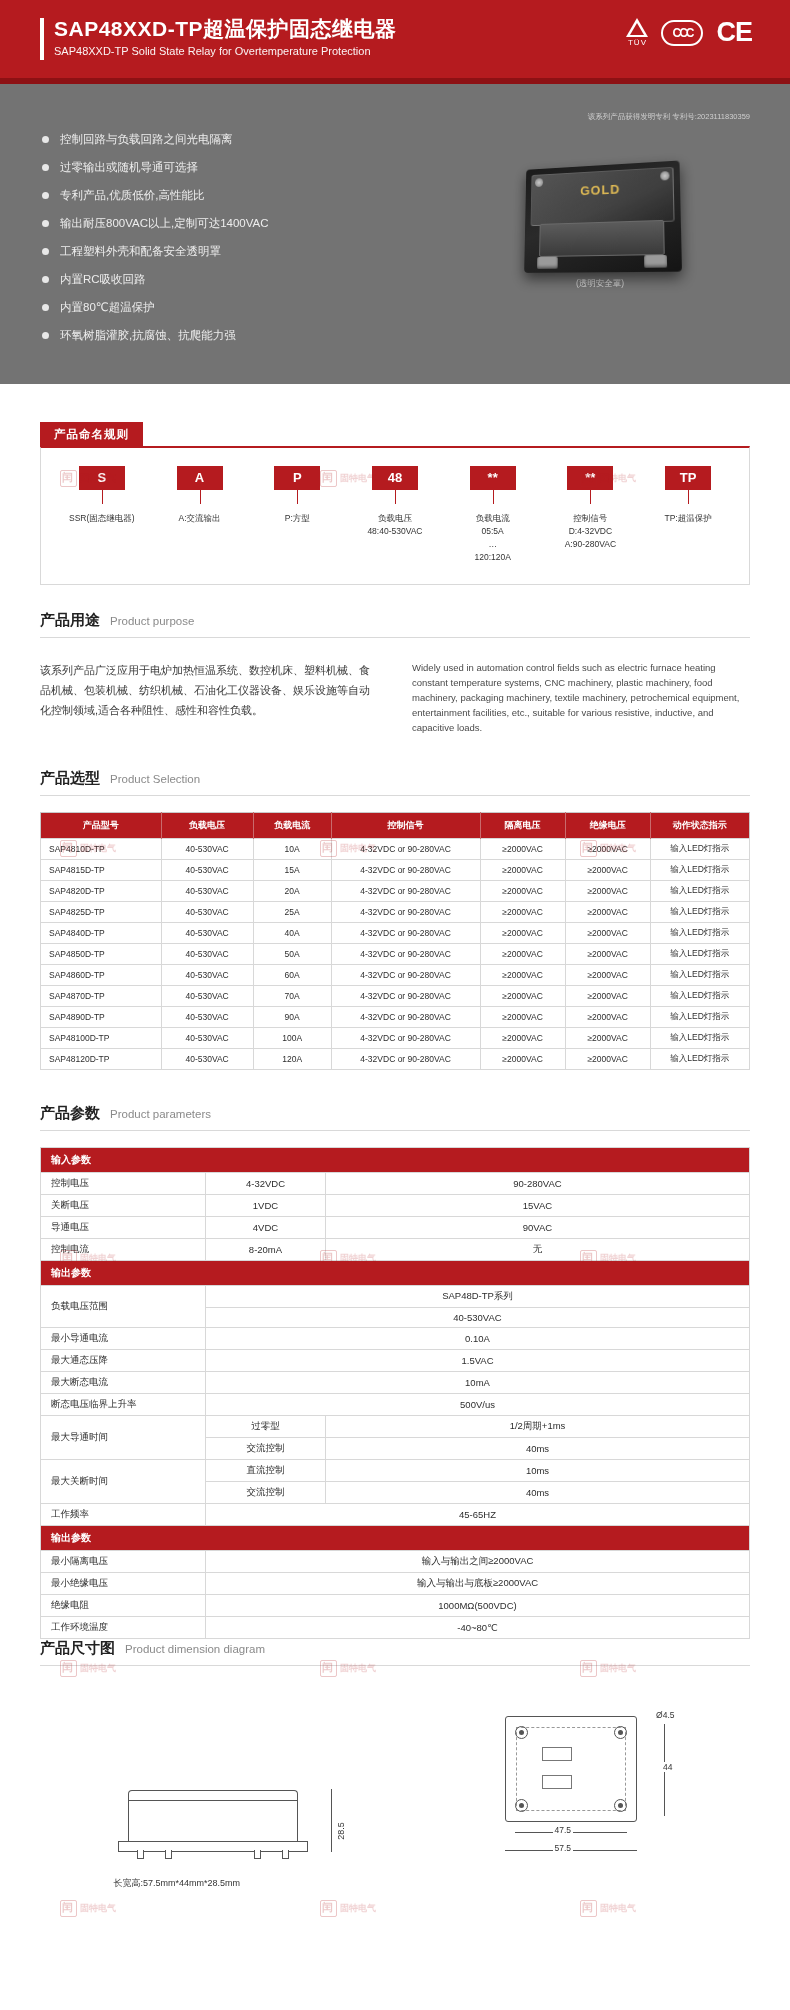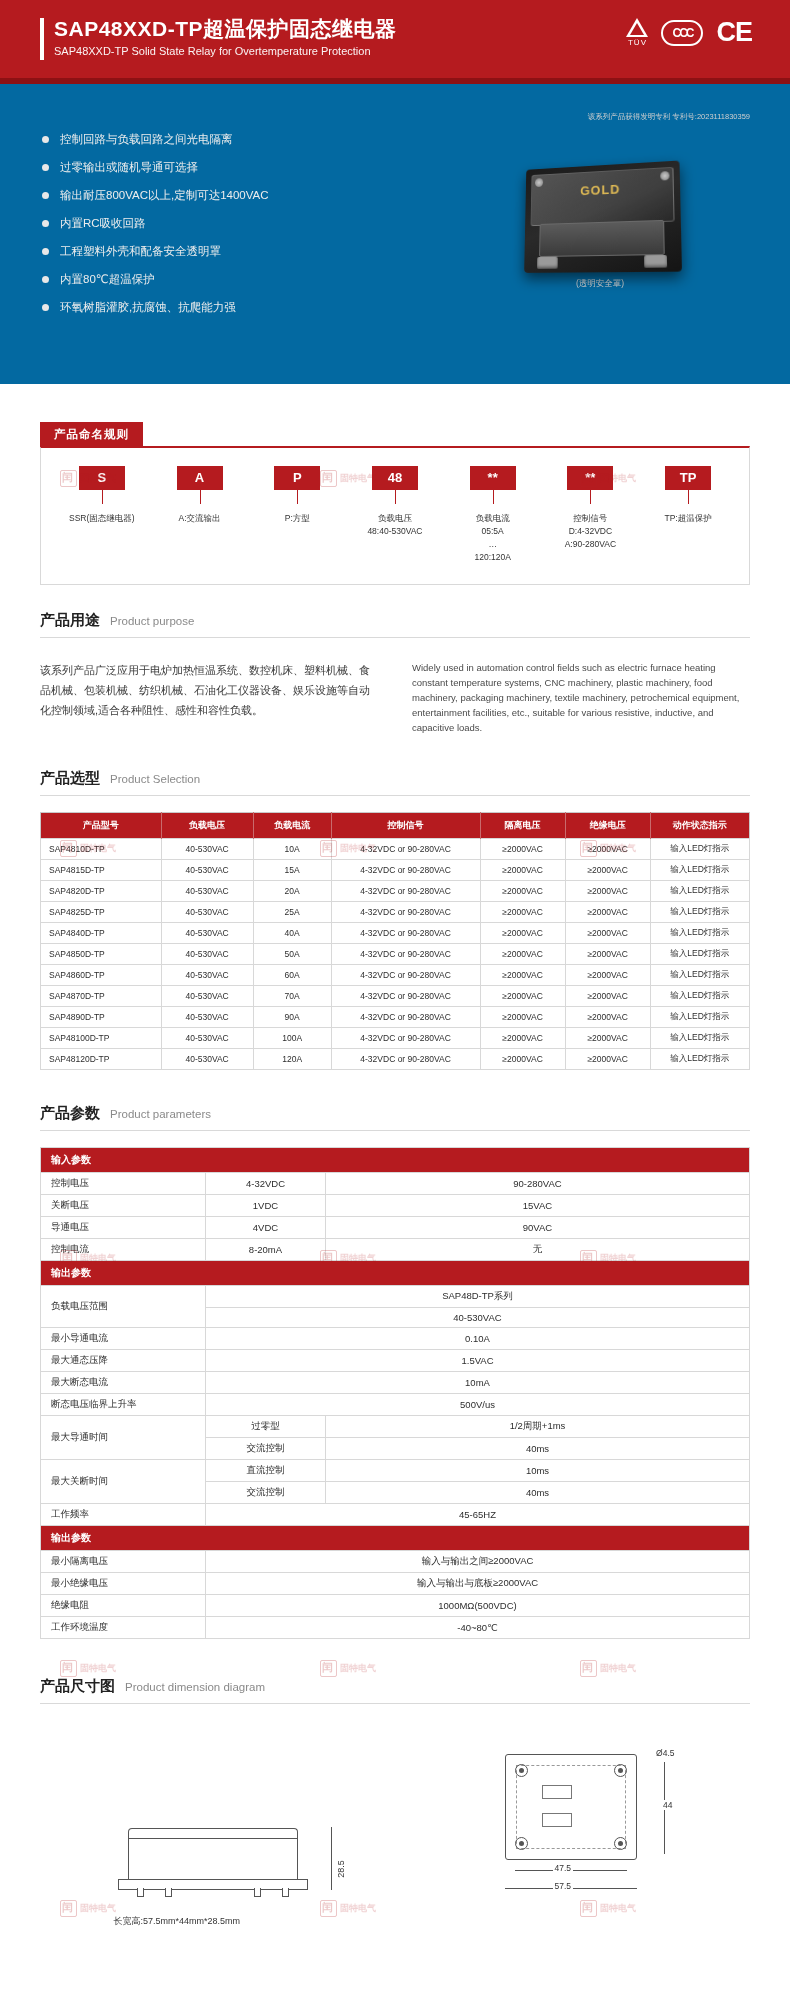--- a/index.html
+++ b/index.html
@@ -49,21 +49,21 @@
   .cert-ccc {
     width: 42px; height: 26px; border: 2px solid #fff; border-radius: 13px;
     display: flex; align-items: center; justify-content: center;
     font-size: 12px; font-weight: bold; letter-spacing: -2px;
   }
   .cert-ce { font-size: 27px; font-weight: bold; letter-spacing: -1px; line-height: 27px; }
   .header-stripe { height: 6px; background: #8d1114; }
 
   
   .dark {
-    background: #0369a1; color: #e9e9e9; padding: 18px 40px 26px 40px;
+    background: #737373; color: #e9e9e9; padding: 18px 40px 26px 40px;
     position: relative; height: 300px;
   }
   .patent {
     text-align: right; font-size: 7.5px; color: #cfcfcf; margin-top: 10px; margin-bottom: 10px;
   }
   .features { list-style: none; }
   .features li {
     font-size: 11.5px; line-height: 15px; margin-bottom: 13px; padding-left: 20px; position: relative;
     color: #ededed;
   }
@@ -273,23 +273,24 @@
       </div>
     </div>
   </div>
   <div class="header-stripe"></div>
 
   <div class="dark">
     <div class="patent">该系列产品获得发明专利  专利号:2023111830359</div>
     <ul class="features">
       <li>控制回路与负载回路之间光电隔离</li>
       <li>过零输出或随机导通可选择</li>
+      <li>专利产品,优质低价,高性能比</li>
       <li>输出耐压800VAC以上,定制可达1400VAC</li>
+      <li>工程塑料外壳和配备安全透明罩</li>
       <li>内置RC吸收回路</li>
-      <li>工程塑料外壳和配备安全透明罩</li>
       <li>内置80℃超温保护</li>
       <li>环氧树脂灌胶,抗腐蚀、抗爬能力强</li>
     </ul>
     <div class="product-photo">
       <div class="relay">
         <div class="cover"></div>
         <div class="brand">GOLD</div>
         <div class="label"></div>
         <div class="screw s1"></div>
         <div class="screw s2"></div>
@@ -574,21 +575,21 @@
           <td class="val" colspan="3">1000MΩ(500VDC)</td>
         </tr>
         <tr>
           <td class="lbl">工作环境温度</td>
           <td class="val" colspan="3">-40~80℃</td>
         </tr>
       </tbody>
     </table>
   </div>
 
-  <div class="section" style="margin-top:38px;">
+  <div class="section" style="">
     <div class="sec-title">
       <span class="cn">产品尺寸图</span>
       <span class="en">Product dimension diagram</span>
     </div>
   </div>
   <div class="dim-area">
     <div class="dim-row">
 
       <div class="side-view">
         <div class="sv-top"></div>

